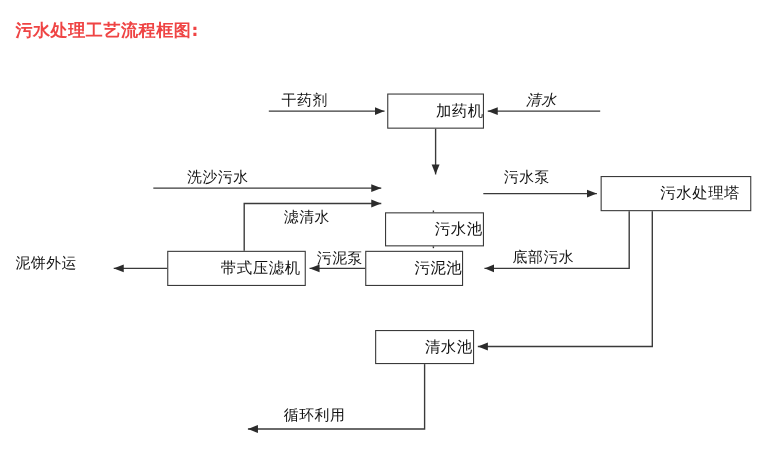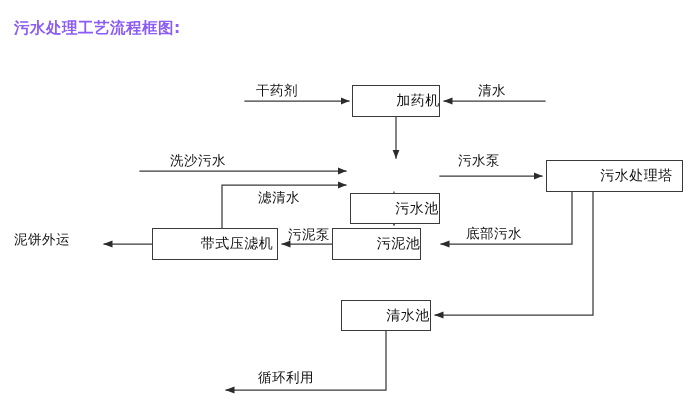--- a/index.html
+++ b/index.html
@@ -21,21 +21,21 @@
     height: 420px;
     background: #ffffff;
   }
   #page-title {
     position: absolute;
     left: 14px;
     top: 18px;
     font-size: 15.5px;
     font-weight: bold;
     letter-spacing: 0.5px;
-    color: #8b5cf6;
+    color: #ef4444;
     white-space: nowrap;
   }
   .flow-svg {
     position: absolute;
     left: 0;
     top: 0;
     width: 700px;
     height: 420px;
   }
   .node-box {
@@ -137,21 +137,21 @@
   <div class="node-box" style="left:332px; top:228px; width:89px; height:32px;">
     <span>污泥池</span>
   </div>
 
   <div class="node-box" style="left:341px; top:300px; width:90px; height:31px;">
     <span>清水池</span>
   </div>
 
   <div class="edge-label" style="left:256px; top:82px;">干药剂</div>
 
-  <div class="edge-label" style="left:478px; top:82px;">清水</div>
+  <div class="edge-label" style="left:478px; top:82px;font-style:italic;">清水</div>
 
   <div class="edge-label" style="left:170px; top:152px;">洗沙污水</div>
 
   <div class="edge-label" style="left:258px; top:189px;">滤清水</div>
 
   <div class="edge-label" style="left:458px; top:152px;">污水泵</div>
 
   <div class="edge-label" style="left:466px; top:225px;">底部污水</div>
 
   <div class="edge-label" style="left:288px; top:226px;">污泥泵</div>

